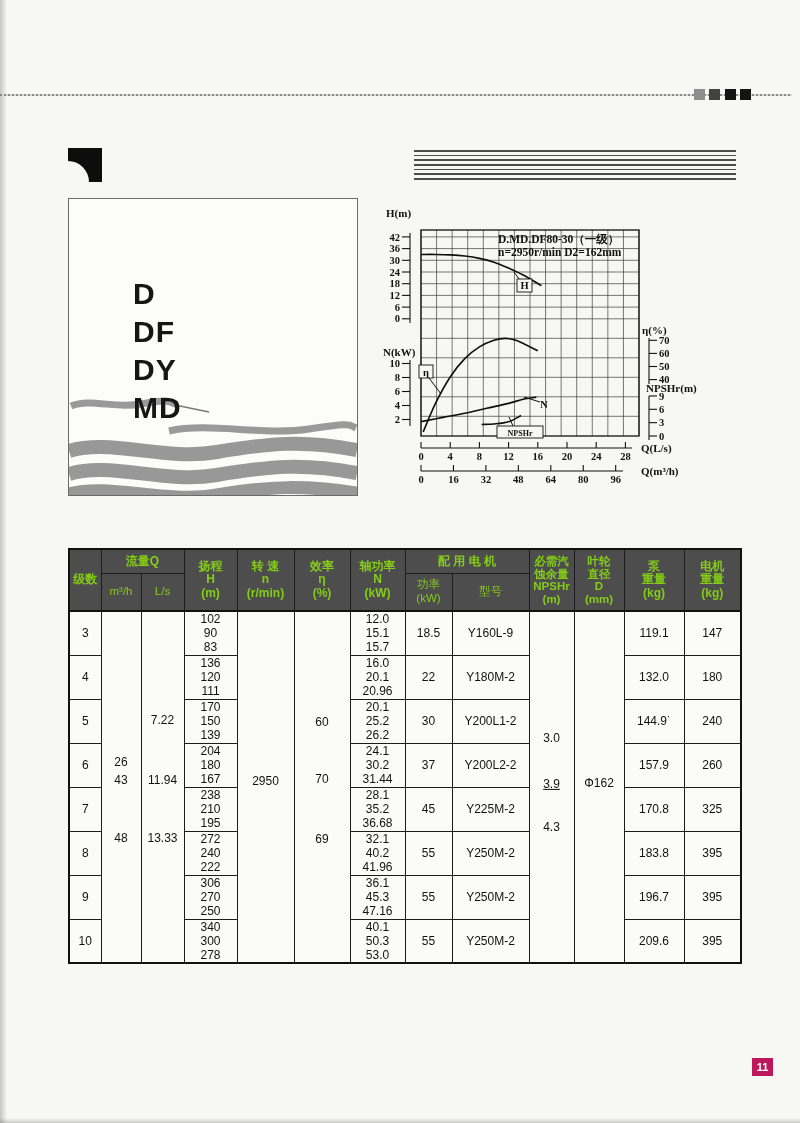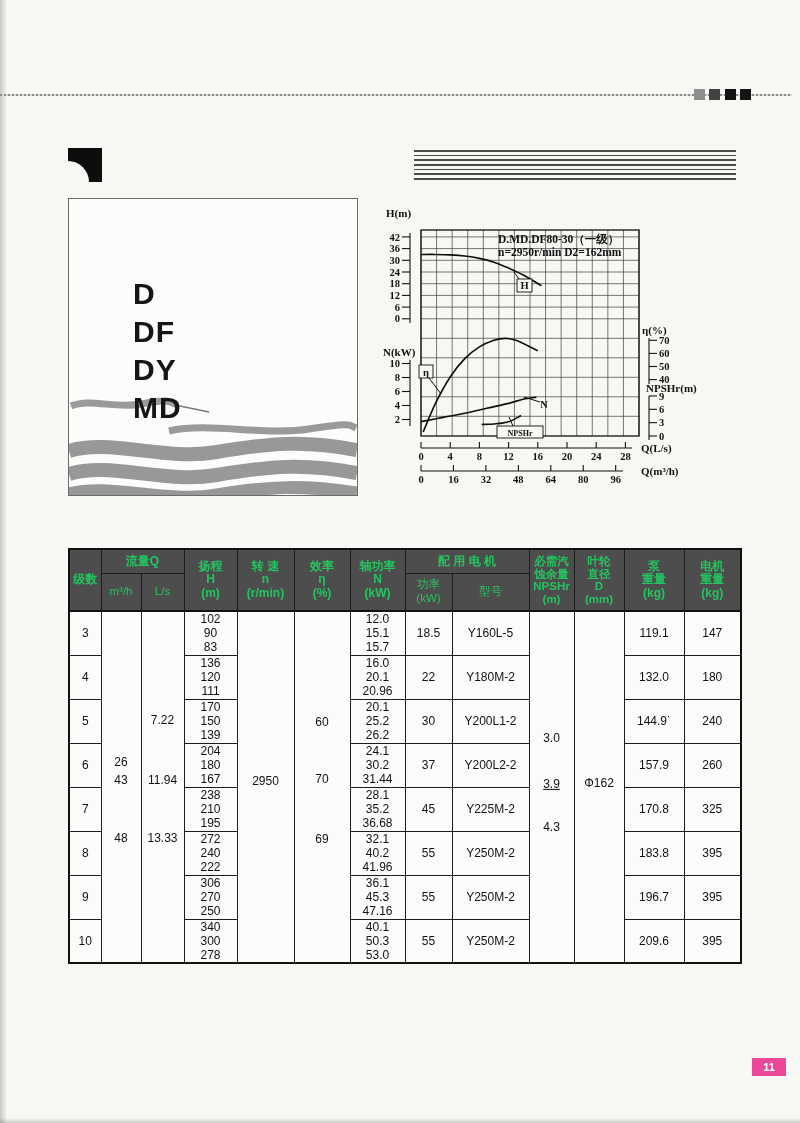--- a/index.html
+++ b/index.html
@@ -58,33 +58,33 @@
   .ch-clabel{font:700 10.5px "Liberation Serif",serif;fill:#111;}
   .ch-clabel-small{font:700 8px "Liberation Serif",serif;fill:#111;}
   .ch-lbox{fill:#f7f7f4;stroke:#111;stroke-width:.9;}
   .ch-leader{stroke:#0e0e0e;stroke-width:1;fill:none;}
 
   
   table.perf{position:absolute;left:68px;top:548px;width:672px;border-collapse:collapse;
     table-layout:fixed;border:2px solid #111;}
   table.perf th,table.perf td{border:1px solid #1c1c1c;text-align:center;vertical-align:middle;
     padding:0;white-space:pre-line;}
-  table.perf thead th{background:#4d4d4d;color:#22c55e;font-weight:700;
+  table.perf thead th{background:#4d4d4d;color:#84cc16;font-weight:700;
     font-size:12px;line-height:13.5px;}
   table.perf thead .sub th{font-weight:400;font-size:11.5px;}
   table.perf thead{border-bottom:2px solid #111;}
   table.perf tbody td{font-size:12px;line-height:14.2px;color:#111;background:#fbfbf9;}
   table.perf tbody tr{height:44px;}
   tr.hrow1{height:24px;}
   tr.hrow2{height:38px;}
   td.tall{position:relative;padding:0;}
   td.tall .mv{position:absolute;left:0;right:0;transform:translateY(-50%);text-align:center;}
 
   
-  .page-num{position:absolute;left:752px;top:1058px;width:34px;height:18px;background:#ec4899;
+  .page-num{position:absolute;left:752px;top:1058px;width:21px;height:18px;background:#be185d;
     color:#fff;font-size:11px;font-weight:700;display:flex;align-items:center;justify-content:center;}
 </style>
 </head>
 <body>
 
 <div class="page">
   <div class="scan-edge-left"></div>
   <div class="scan-edge-bottom"></div>
 
   <div class="top-rule"></div>
@@ -311,21 +311,21 @@
           <td class="tall" rowspan="8"><span class="mv" style="top: 30.7%;">7.22</span><span class="mv" style="top: 48%;">11.94</span><span class="mv" style="top: 64.4%;">13.33</span></td>
           <td>102
 90
 83</td>
           <td class="tall" rowspan="8"><span class="mv" style="top: 48.3%;">2950</span></td>
           <td class="tall" rowspan="8"><span class="mv" style="top: 31.5%;">60</span><span class="mv" style="top: 47.8%;">70</span><span class="mv" style="top: 64.7%;">69</span></td>
           <td>12.0
 15.1
 15.7</td>
           <td>18.5</td>
-          <td>Y160L-5</td>
+          <td>Y160L-9</td>
           <td class="tall" rowspan="8"><span class="mv" style="top: 36%;">3.0</span><span class="mv" style="top: 49%; text-decoration: underline;">3.9</span><span class="mv" style="top: 61.5%;">4.3</span></td>
           <td class="tall" rowspan="8"><span class="mv" style="top: 48.9%;">Φ162</span></td>
           <td>119.1</td>
           <td>147</td>
         </tr>
         <tr>
           <td>4</td>
           <td>136
 120
 111</td>

